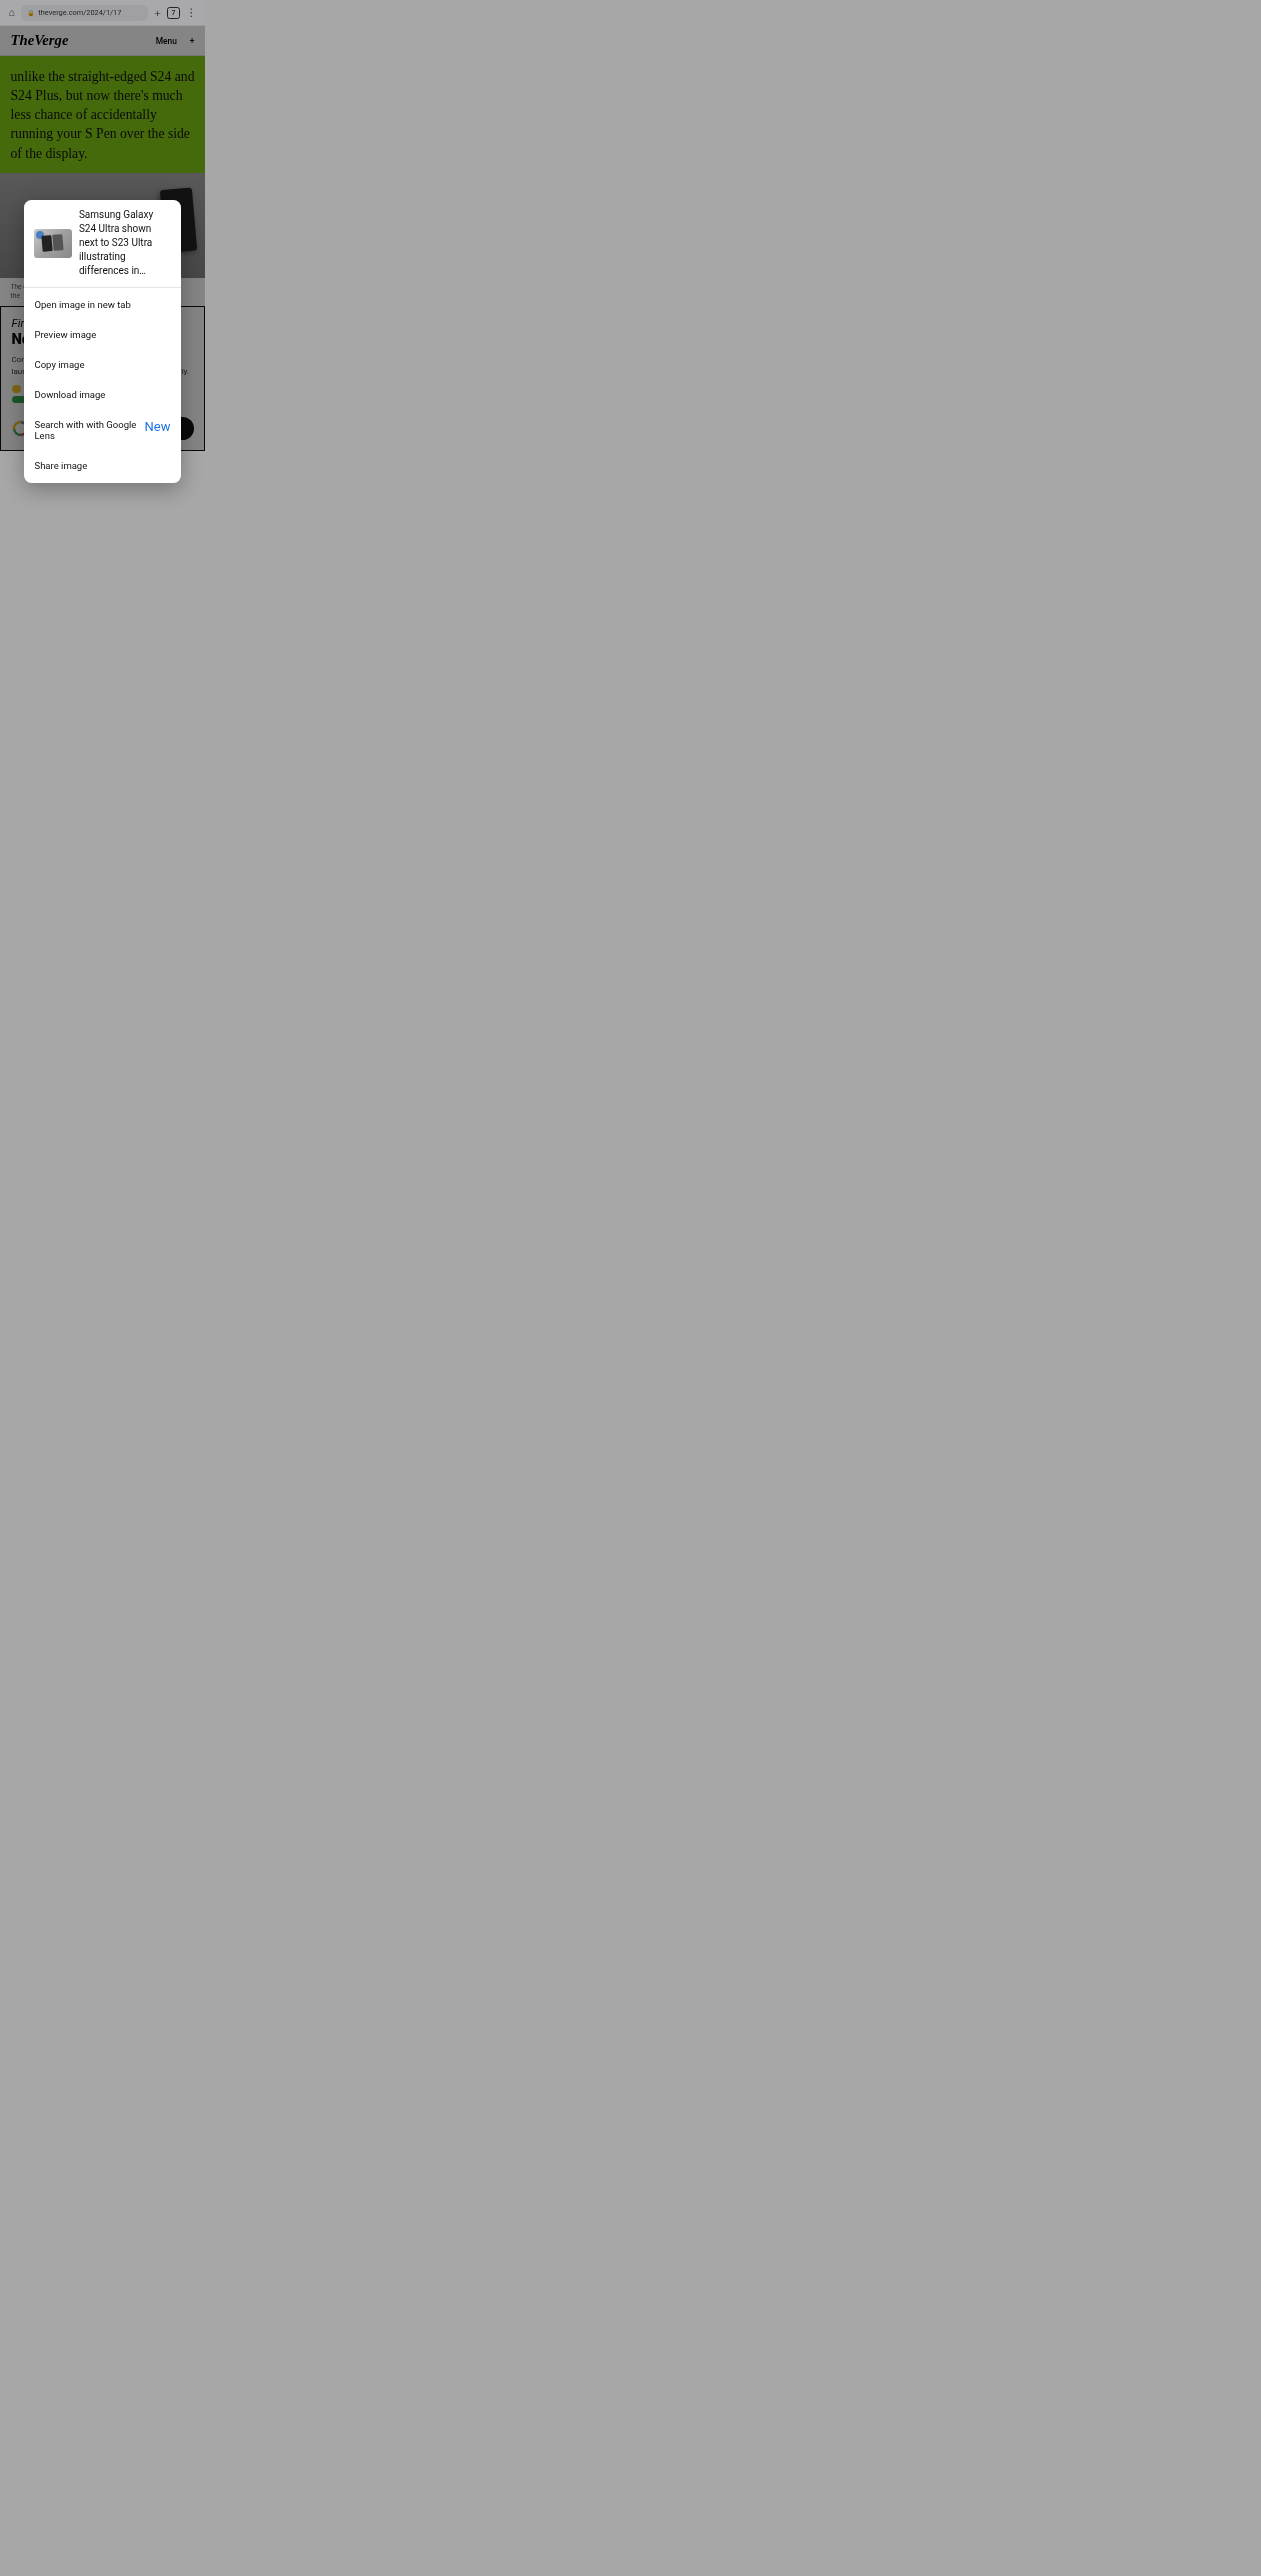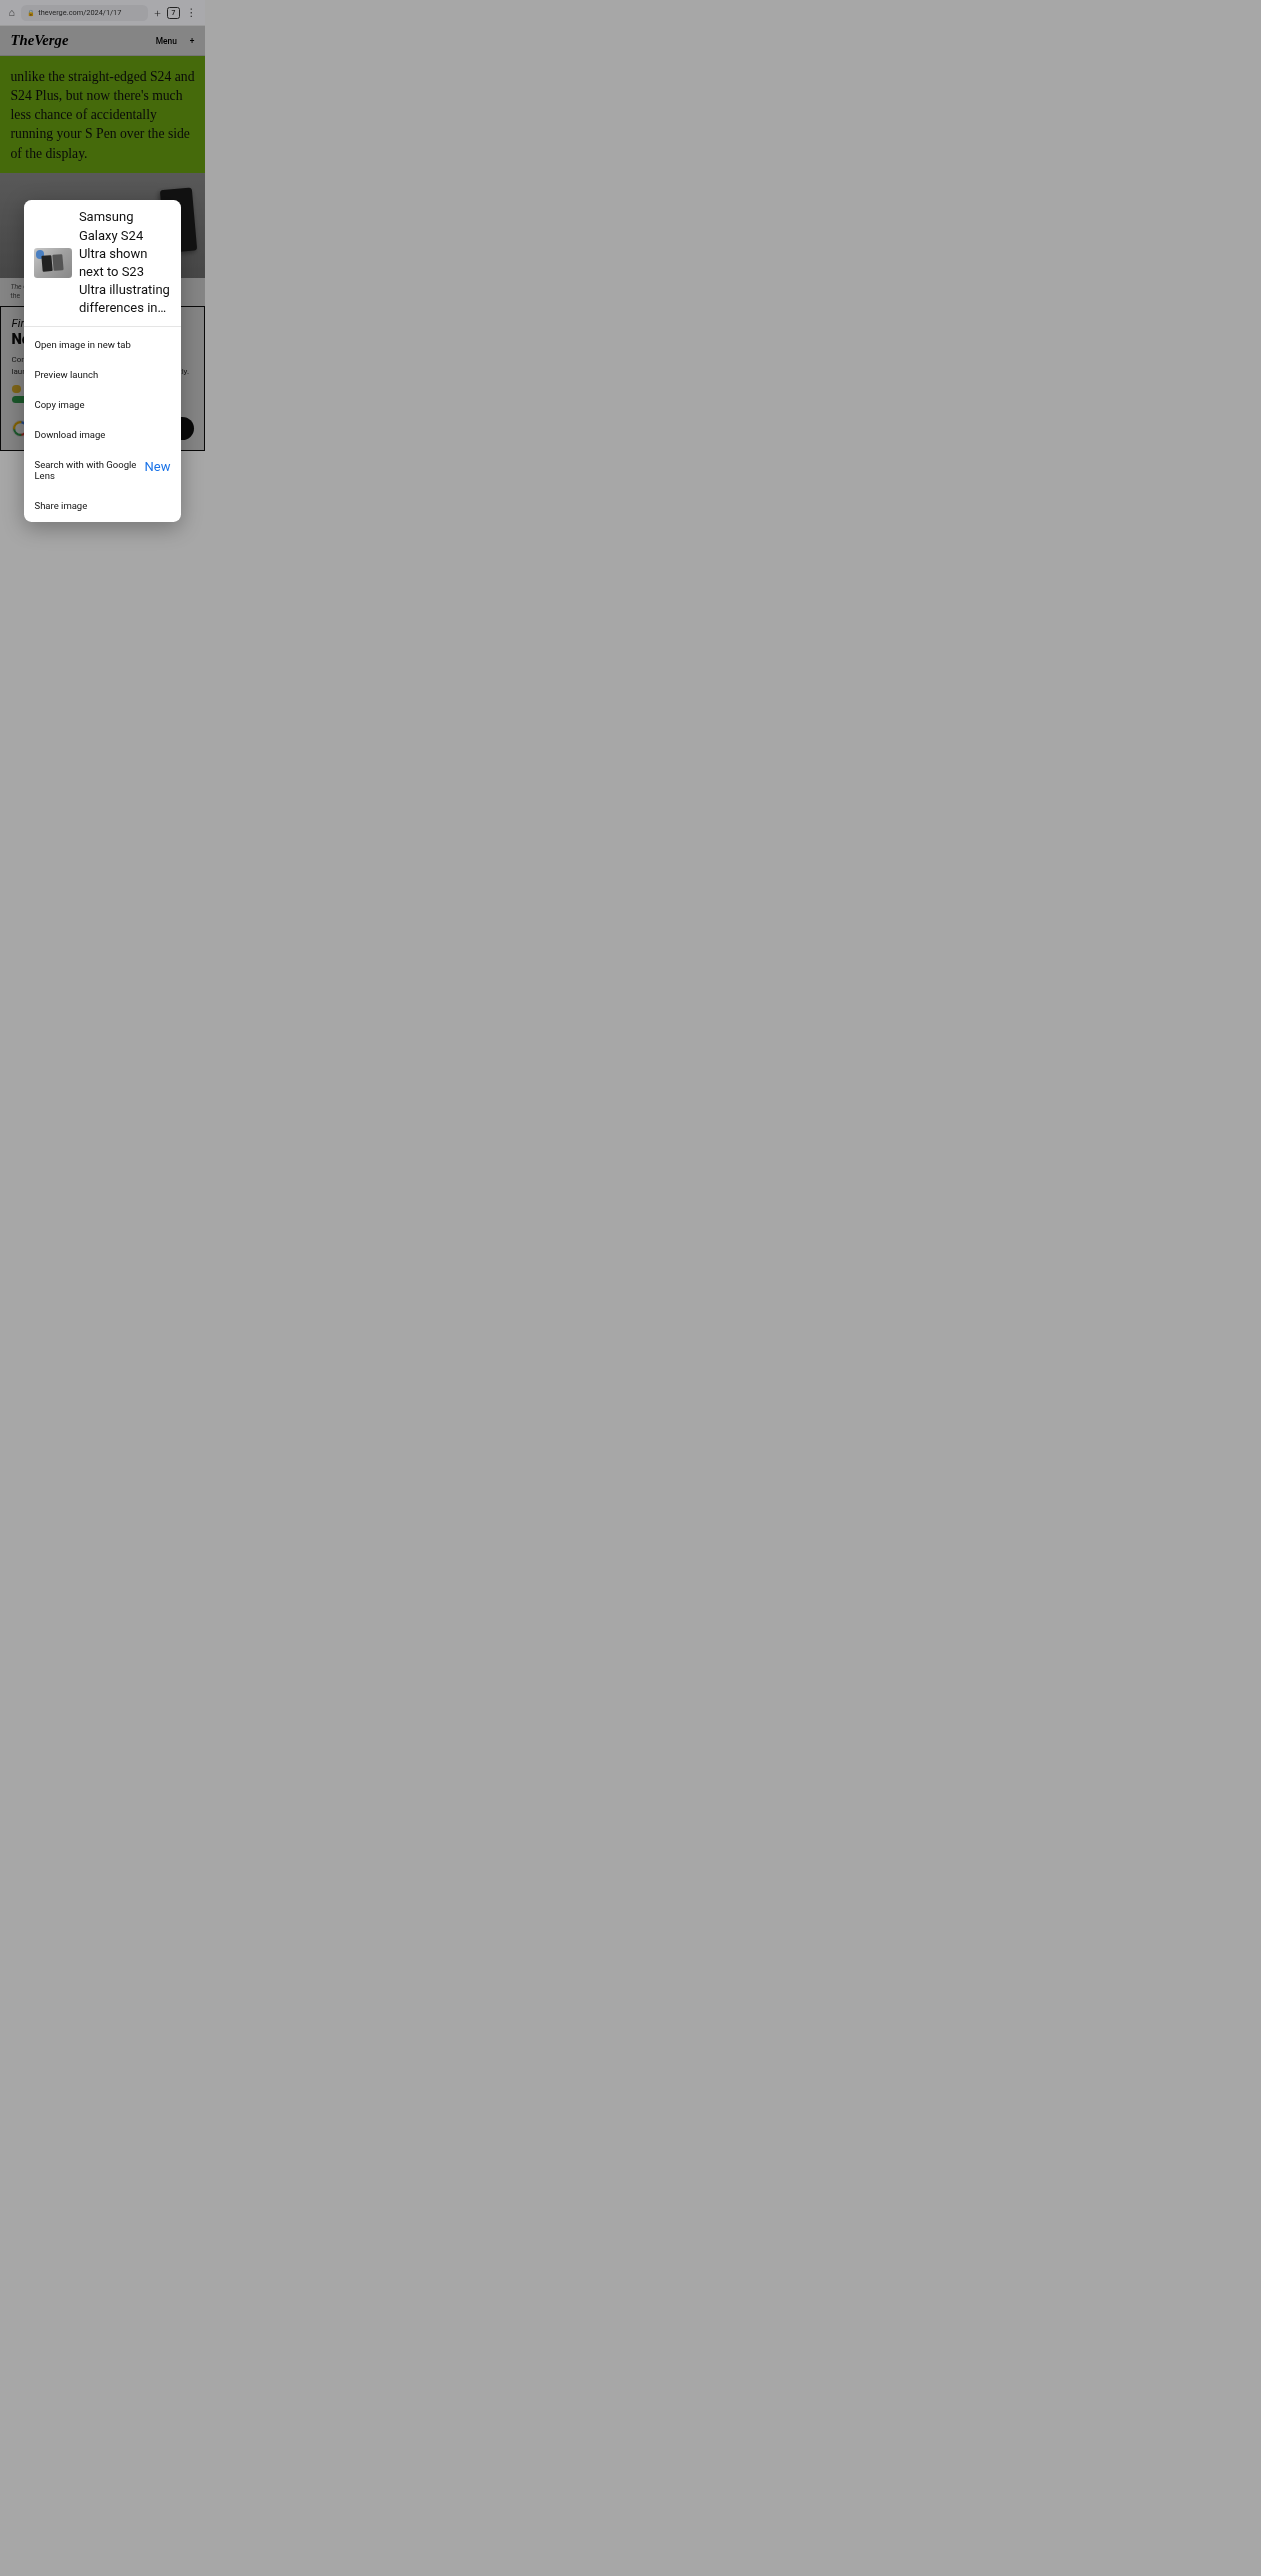--- a/index.html
+++ b/index.html
@@ -190,21 +190,21 @@
       position: absolute;
       top: 2.1px;
       left: 2.1px;
       width: 8.4px;
       height: 8.4px;
       background: #4a7fc1;
       border-radius: 50%;
     }
 
     .context-menu-image-title {
-      font-size: 13px;
+      font-size: 10px;
       color: #111;
       line-height: 1.4;
       flex: 1;
     }
 
     .context-menu-items {
       padding: 2.1px 0;
     }
 
     .context-menu-item {
@@ -462,21 +462,21 @@
       <div class="context-menu-image-title">Samsung Galaxy S24 Ultra shown next to S23 Ultra illustrating differences in…</div>
     </div>
 
     <div class="context-menu-items">
 
       <div class="context-menu-item">
         <span>Open image in new tab</span>
       </div>
 
       <div class="context-menu-item">
-        <span>Preview launch</span>
+        <span>Preview image</span>
       </div>
 
       <div class="context-menu-item">
         <span>Copy image</span>
       </div>
 
       <div class="context-menu-item">
         <span>Download image</span>
       </div>
 

